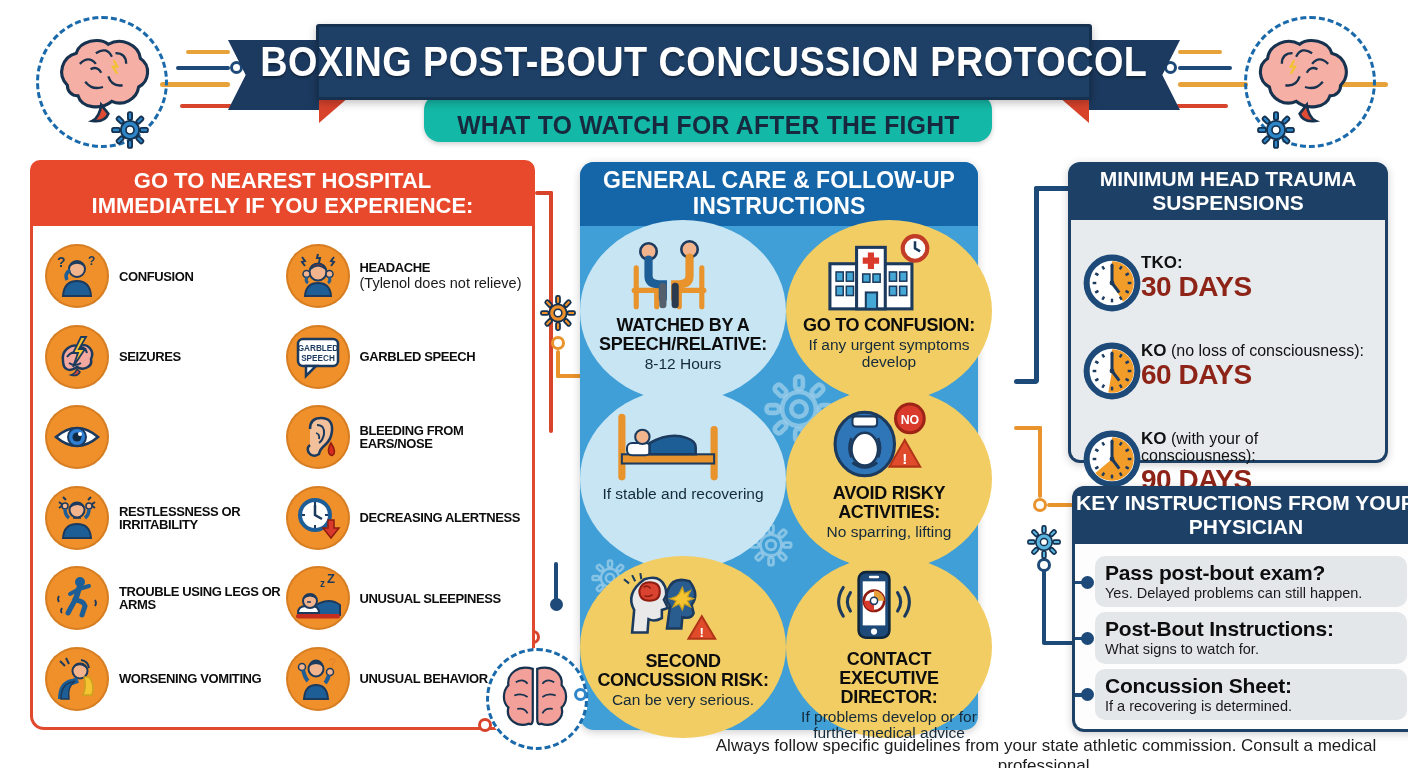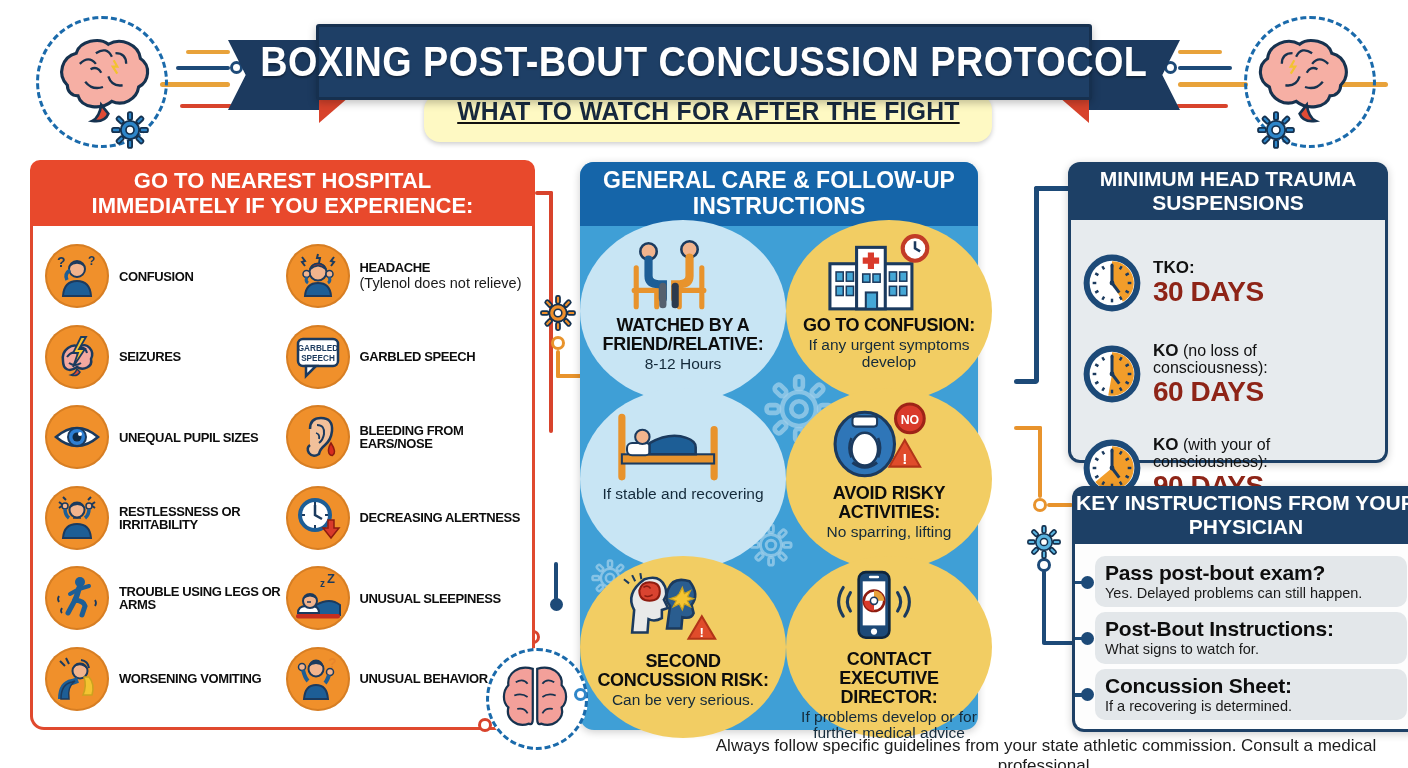--- a/index.html
+++ b/index.html
@@ -12,23 +12,23 @@
     box-sizing:border-box;z-index:6;display:flex;align-items:center;justify-content:center;border-radius:3px;
     box-shadow:0 3px 8px rgba(0,0,0,.25);}
   .ribbon-band .t{display:inline-block;transform:scaleX(.9);white-space:nowrap;color:#fff;font-weight:bold;
     font-size:42px;letter-spacing:.5px;text-shadow:0 2px 2px rgba(0,0,0,.35);}
   .tail{top:40px;width:104px;height:70px;background:#1c3a5f;z-index:3;}
   .tail.l{left:228px;clip-path:polygon(0 0,100% 0,100% 100%,0 100%,17% 50%);}
   .tail.r{left:1076px;clip-path:polygon(0 0,100% 0,83% 50%,100% 100%,0 100%);}
   .fold{top:97px;width:30px;height:26px;background:#d8432c;z-index:4;}
   .fold.l{left:319px;clip-path:polygon(0 0,100% 0,0 100%);}
   .fold.r{left:1059px;clip-path:polygon(0 0,100% 0,100% 100%);}
-  .sub-banner{left:424px;top:94px;width:568px;height:48px;background:#fef9c3;border-radius:16px;z-index:5;
-    display:flex;align-items:flex-end;justify-content:center;padding-bottom:15px;box-sizing:border-box;
-    box-shadow:0 2px 5px rgba(0,0,0,.2);text-decoration:underline;}
+  .sub-banner{left:424px;top:94px;width:568px;height:48px;background:#14b8a6;border-radius:16px;z-index:5;
+    display:flex;align-items:flex-end;justify-content:center;padding-bottom:1px;box-sizing:border-box;
+    box-shadow:0 2px 5px rgba(0,0,0,.2);}
   .sub-banner .t{font-size:26px;font-weight:bold;color:#17293e;letter-spacing:.3px;transform:scaleX(.95);}
 
   
   .brain-ring{width:126px;height:126px;border:3px dashed #1a6aab;border-radius:50%;z-index:1;}
   .ic{display:flex;align-items:center;justify-content:center;}
   .ic svg{width:100%;height:100%;display:block;}
   .line{border-radius:3px;}
   .ring{border-radius:50%;background:#fff;box-sizing:border-box;}
 
   
@@ -67,21 +67,21 @@
   .gear-faint{opacity:.5;z-index:1;}
 
   
   .susp{left:1068px;top:162px;width:320px;height:301px;z-index:2;box-shadow:0 2px 8px rgba(0,0,0,.2);border-radius:12px;}
   .susp .hd{position:absolute;left:0;top:0;right:0;height:58px;background:#1d4066;border-radius:12px 12px 0 0;
     display:flex;align-items:center;justify-content:center;text-align:center;color:#fff;font-weight:bold;
     font-size:21px;line-height:1.12;}
   .susp .bd{position:absolute;left:0;top:58px;right:0;bottom:0;background:#e7ebee;border:3px solid #1d4066;
     border-top:none;border-radius:0 0 12px 12px;box-sizing:border-box;display:flex;flex-direction:column;
     justify-content:space-evenly;padding:4px 12px;}
-  .susp-row{display:flex;align-items:center;gap:12px;margin-top:30px;}
+  .susp-row{display:flex;align-items:flex-start;margin-top:30px;}
   .susp-row svg{width:58px;height:58px;flex:0 0 58px;}
   .susp-l1{font-size:16px;color:#111;line-height:1.05;}
   .susp-l1 b{font-size:17px;}
   .susp-days{font-size:28px;font-weight:bold;color:#8e2417;letter-spacing:-.5px;line-height:1.05;}
 
   
   .phys{left:1072px;top:486px;width:348px;height:246px;z-index:2;box-shadow:0 2px 8px rgba(0,0,0,.2);border-radius:12px;}
   .phys .hd{position:absolute;left:0;top:0;right:0;height:58px;background:#1d4066;border-radius:12px 12px 0 0;
     display:flex;align-items:center;justify-content:center;text-align:center;color:#fff;font-weight:bold;
     font-size:21px;line-height:1.12;}
@@ -252,24 +252,20 @@
         </div>
 
         <div class="sym">
           <div class="sym-ic ic">
             <svg viewBox="0 0 48 48">
               <path d="M3 24 Q24 6 45 24 Q24 42 3 24 Z" fill="#fff" stroke="#1b3a5e" stroke-width="2.6"></path>
               <circle cx="24" cy="24" r="9" fill="#2d7fd3" stroke="#1b3a5e" stroke-width="2"></circle>
               <circle cx="24" cy="24" r="4.5" fill="#102a43"></circle>
               <circle cx="27" cy="21" r="2" fill="#fff"></circle>
             </svg>
-          </div>
-          <div class="sym-tx">
-            <div class="sym-label">UNEQUAL PUPIL SIZES</div>
-
           </div>
         </div>
 
         <div class="sym">
           <div class="sym-ic ic">
             <svg viewBox="0 0 48 48">
               <path d="M16 16 q0 -11 11 -11 q12 0 11 13 q-1 9 -7 14 q-5 4 -6 9 q-6 4 -10 -1 q-3 -5 1 -8" fill="#f2c09a" stroke="#1b3a5e" stroke-width="2.5"></path>
               <path d="M23 12 q8 0 7 9 q-1 6 -5 9" fill="none" stroke="#1b3a5e" stroke-width="2"></path>
               <path d="M22 20 q4 1 3 6" fill="none" stroke="#1b3a5e" stroke-width="1.8"></path>
               <path d="M37 30 C41 36 42 40 38.5 42.5 C34 42.5 33 36.5 37 30 Z" fill="#d92b1f" stroke="#8e1c10" stroke-width="1.5"></path>
@@ -449,21 +445,21 @@
                 <path d="M88 34 V72 M66 56 V72 M64 56 H90" stroke="#e8932c" stroke-width="5"></path>
                 <circle cx="36" cy="18" r="8" fill="#f2b48d" stroke="#1b3a5e" stroke-width="2.5"></circle>
                 <path d="M36 26 v16 q0 8 10 8 h4 v14" stroke="#1d5e96" stroke-width="8"></path>
                 <path d="M50 52 v18" stroke="#55606e" stroke-width="7"></path>
                 <circle cx="76" cy="16" r="8" fill="#f2b48d" stroke="#1b3a5e" stroke-width="2.5"></circle>
                 <path d="M76 24 v18 q0 8 -10 8 h-4 v14" stroke="#e8932c" stroke-width="8"></path>
                 <path d="M62 52 v18" stroke="#2c3a4d" stroke-width="7"></path>
               </g>
             </svg>
           </div>
-          <div class="care-title">WATCHED BY A FRIEND/RELATIVE:</div>
+          <div class="care-title">WATCHED BY A SPEECH/RELATIVE:</div>
           <div class="care-sub">8-12 Hours</div>
         </div>
 
         <div class="care-item" data-tone="yellow">
           <div class="care-ic ic">
             <svg viewBox="0 0 110 80">
               <rect x="12" y="30" width="80" height="44" fill="#fff" stroke="#1b3a5e" stroke-width="3"></rect>
               <rect x="38" y="14" width="28" height="60" fill="#fff" stroke="#1b3a5e" stroke-width="3"></rect>
               <path d="M49 19 h6 v5 h5 v6 h-5 v5 h-6 v-5 h-5 v-6 h5 Z" fill="#d93a2b"></path>
               <g fill="#45a7d6" stroke="#1b3a5e" stroke-width="1.5">

